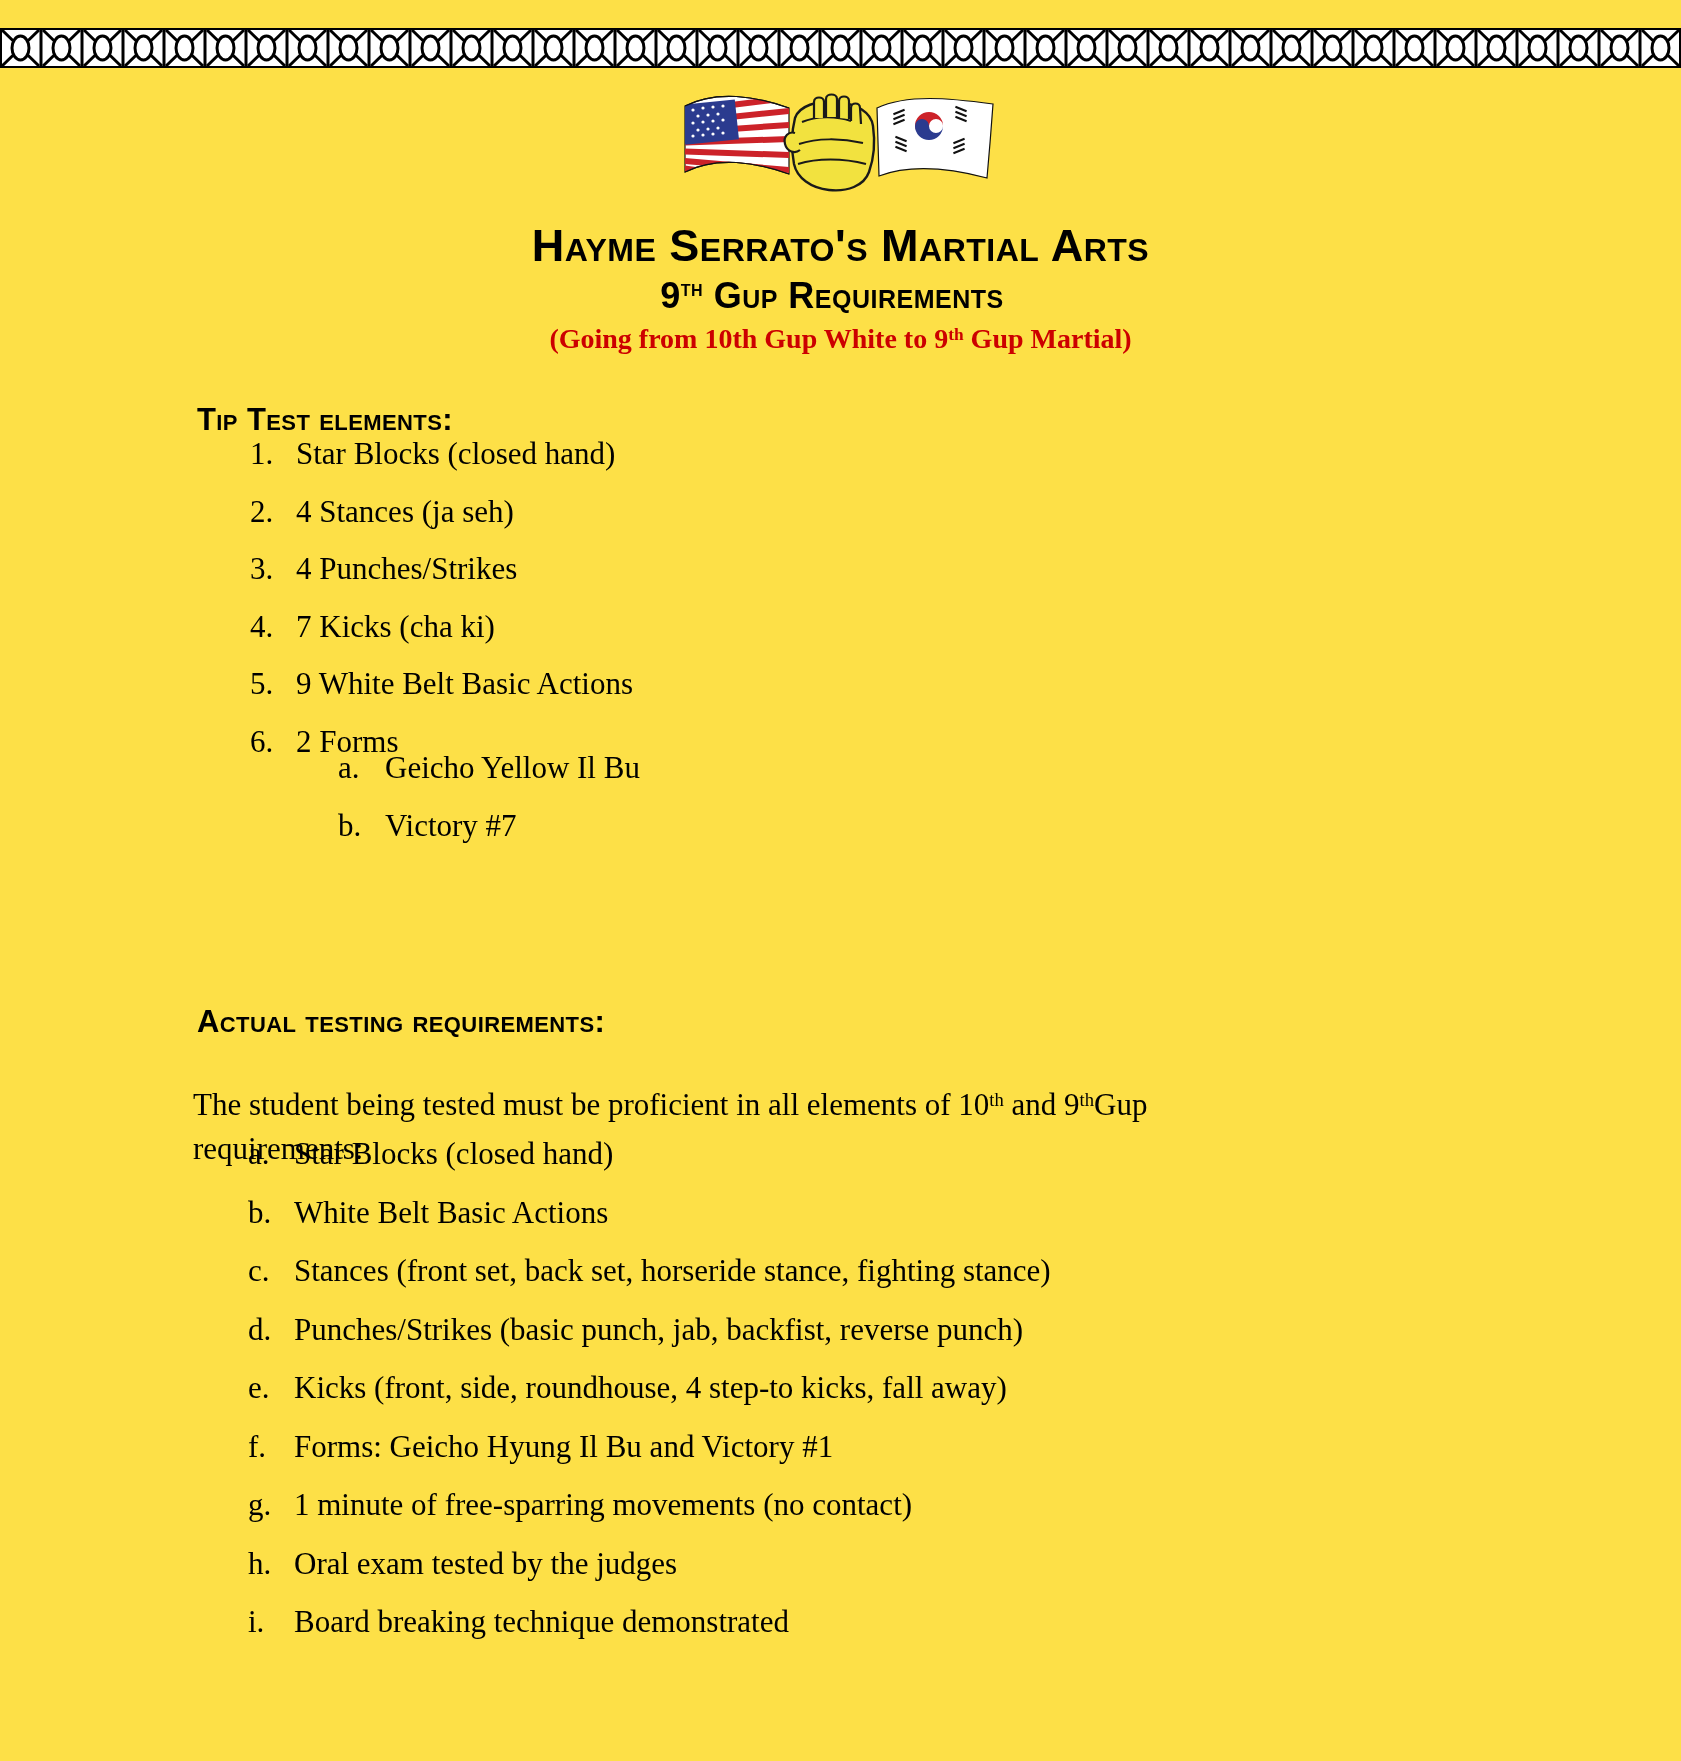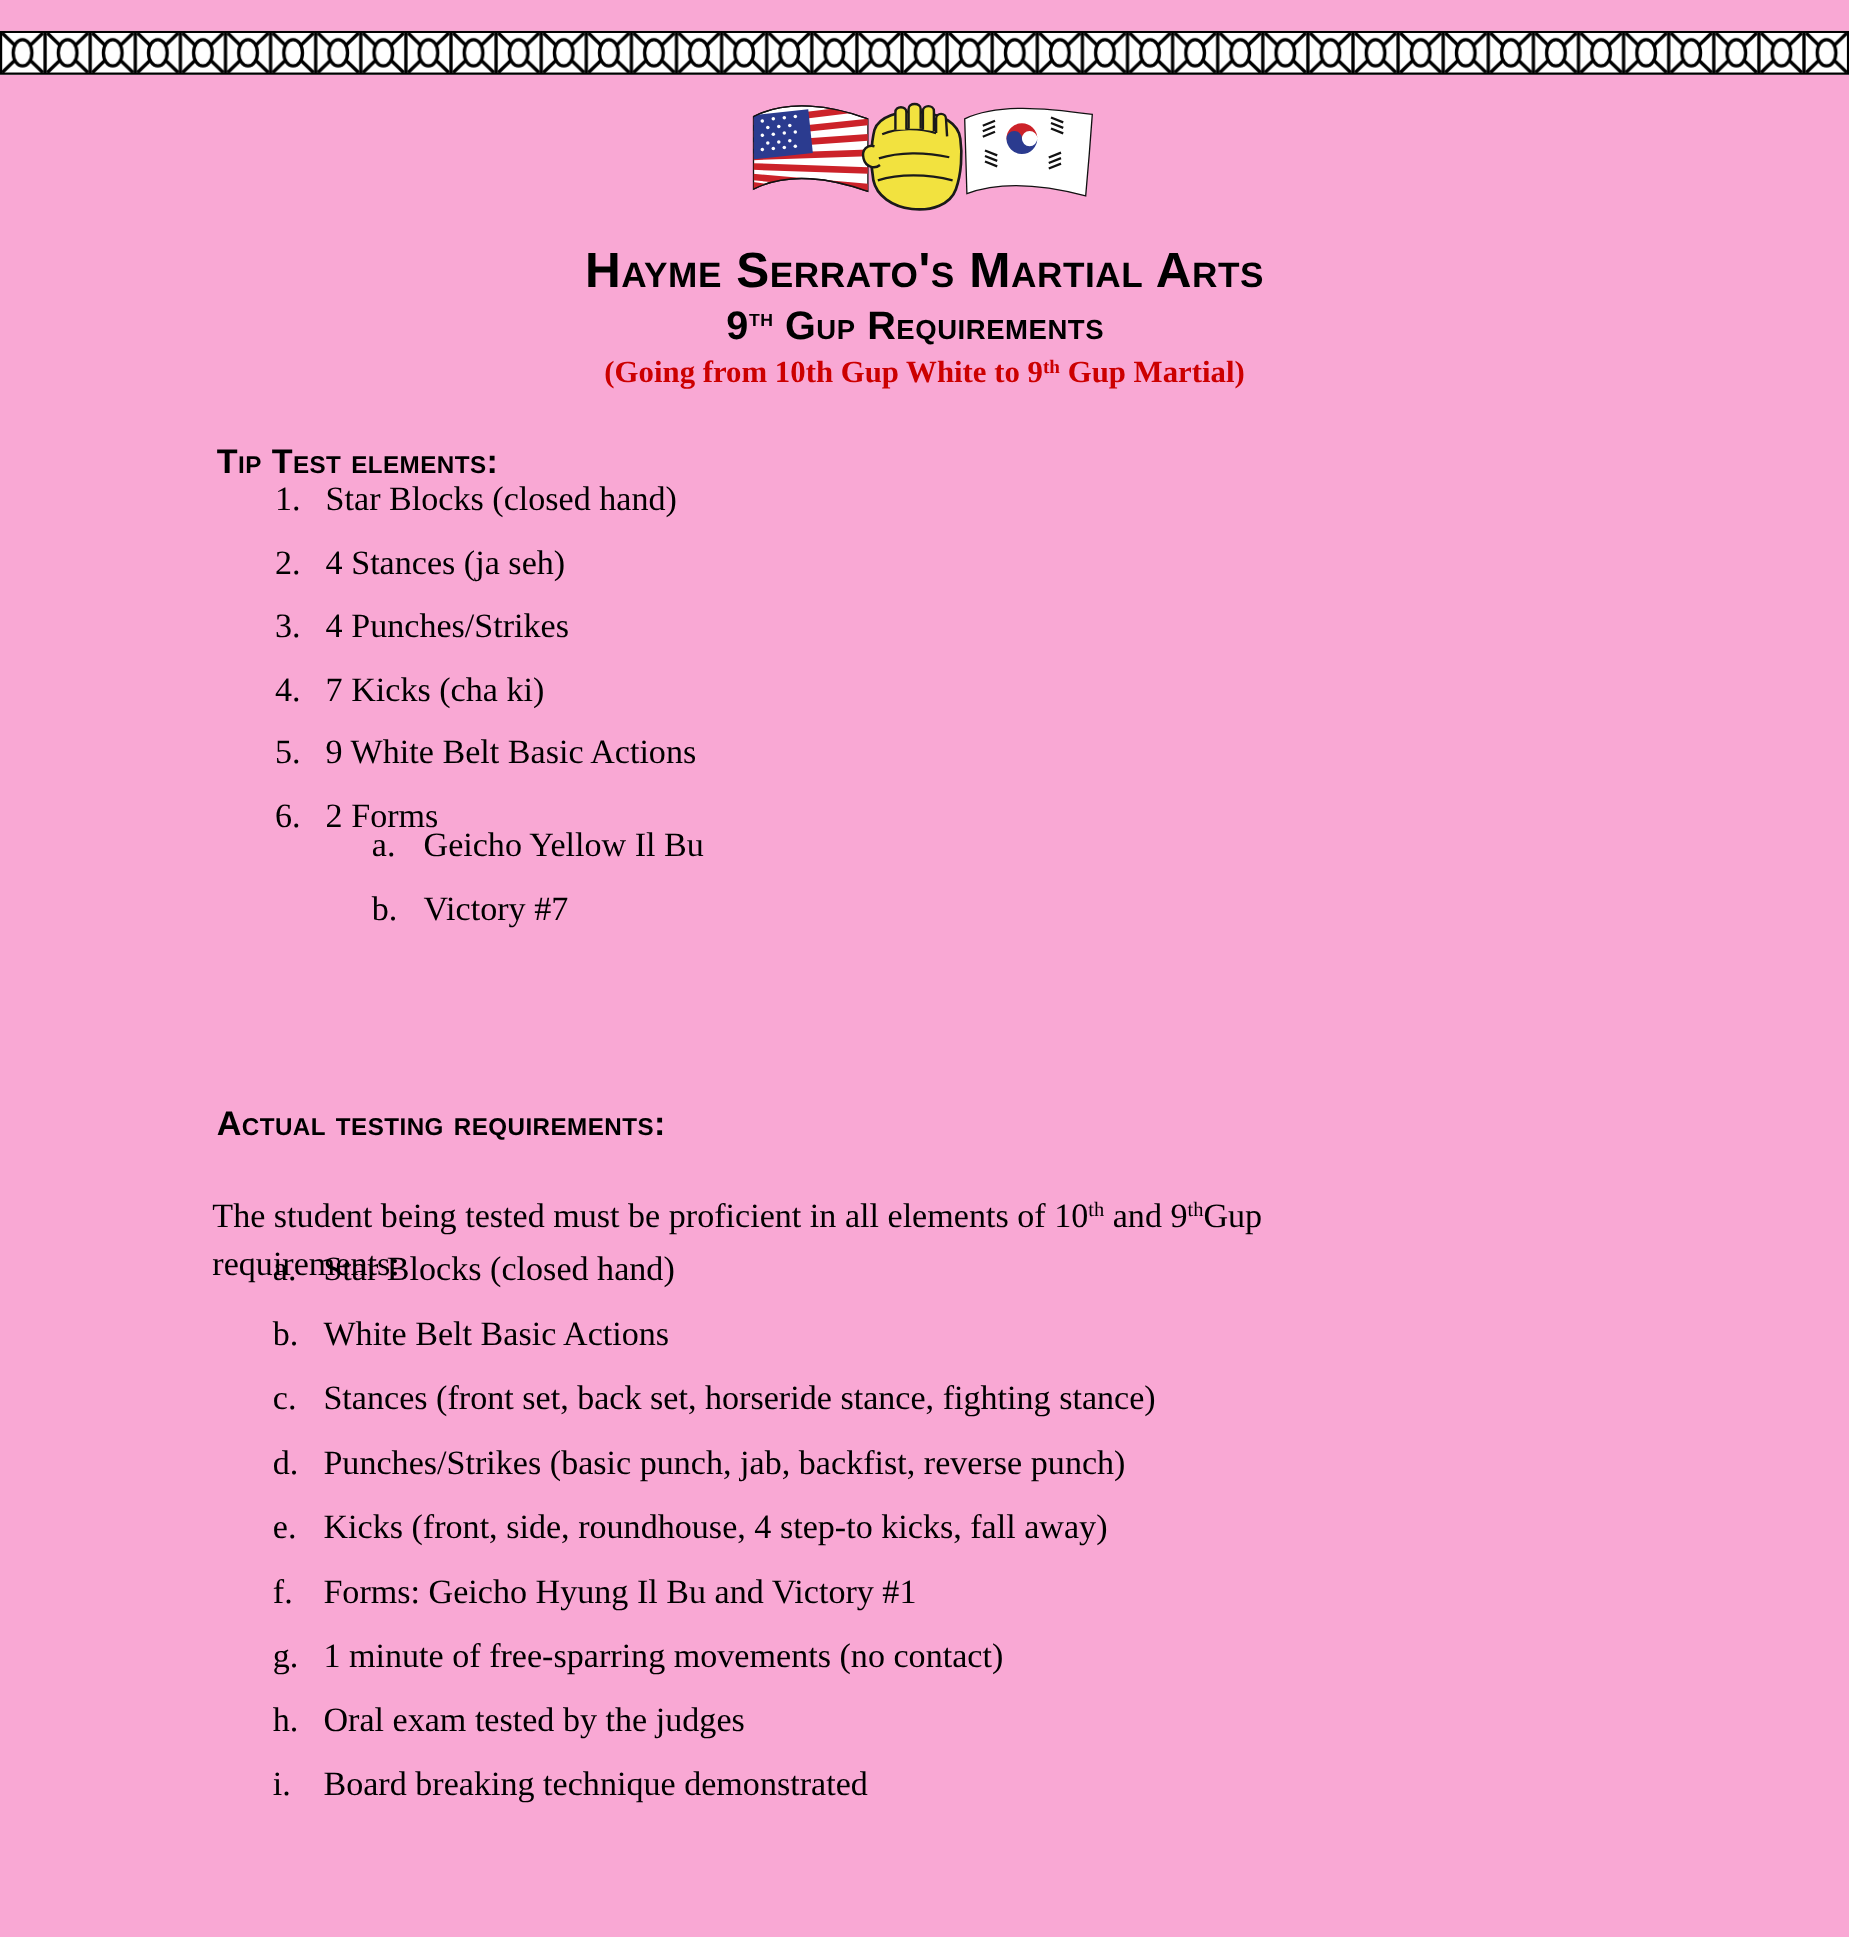--- a/index.html
+++ b/index.html
@@ -4,21 +4,21 @@
 <style>
   html, body {
     margin: 0;
     padding: 0;
     background: #ffffff;
   }
   .page {
     position: relative;
     width: 1681px;
     height: 1761px;
-    background: #f9a8d4;
+    background: #fde047;
     overflow: hidden;
     font-family: "Liberation Serif", "DejaVu Serif", serif;
     color: #000000;
   }
 
   
   .top-border {
     position: absolute;
     left: 0;
     top: 28px;

